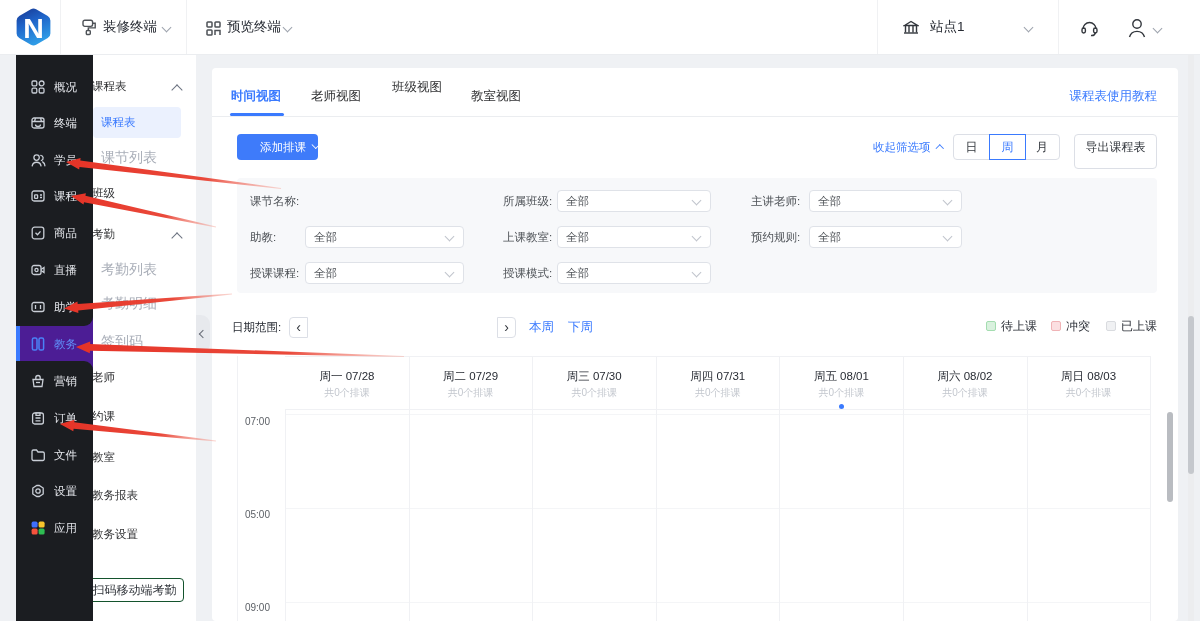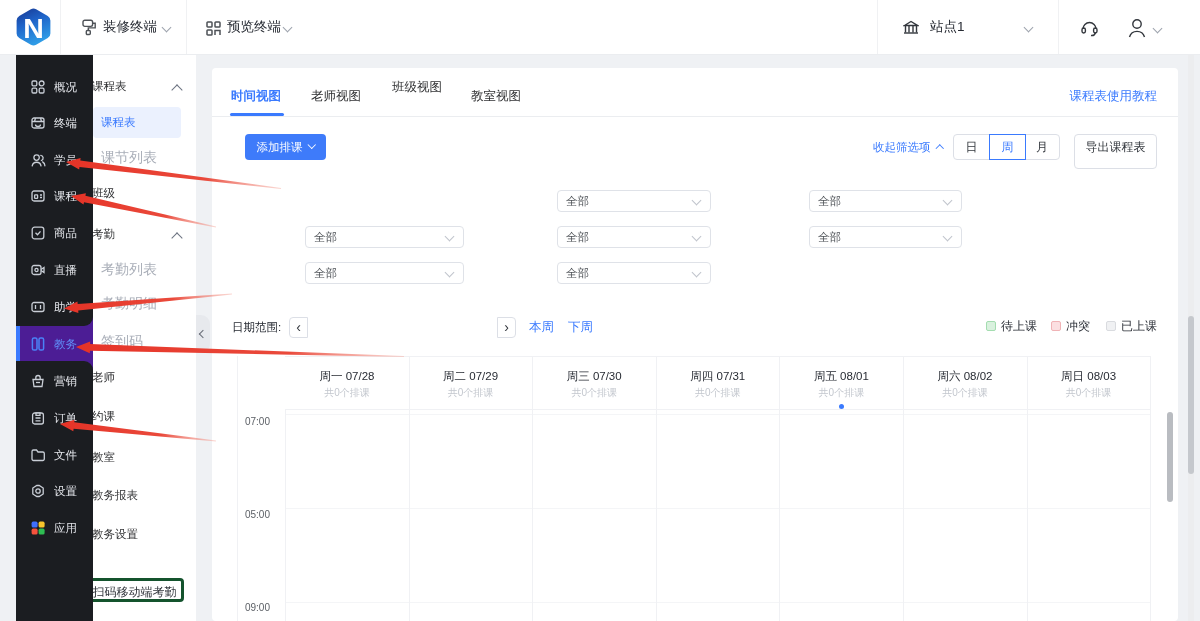--- a/index.html
+++ b/index.html
@@ -27,21 +27,21 @@
 .s-act span{position:absolute;left:8px;top:0;line-height:31px;font-size:11.5px;color:#3a7afe}
 .gchev{position:absolute;width:8px;height:8px;border-right:1.3px solid #6b7280;border-bottom:1.3px solid #6b7280;transform:rotate(-135deg)}
 #handle{position:absolute;left:196px;top:315px;width:14px;height:38px;background:#e7e9ed;border-radius:0 9px 9px 0;z-index:2}
 #handle:after{content:"";position:absolute;left:4px;top:16px;width:5px;height:5px;border-left:1.2px solid #676c76;border-bottom:1.2px solid #676c76;transform:rotate(45deg)}
 
 #card{position:absolute;left:212px;top:68px;width:966px;height:553px;background:#fff;border-radius:4px;z-index:1}
 .tab{position:absolute;top:22px;font-size:12.5px;color:#303133}
 .blue{color:#3a7afe}
 #tabline{position:absolute;left:18px;top:45px;width:54px;height:3px;background:#3a7afe;border-radius:2px}
 #tabborder{position:absolute;left:0;top:48px;width:966px;height:1px;background:#ebedf0}
-#addbtn{position:absolute;left:33px;top:66px;width:81px;height:26px;background:#3e7bfa;border-radius:4px;color:#fff;font-size:11.5px;text-align:center;line-height:26px}
+#addbtn{position:absolute;left:25px;top:66px;width:81px;height:26px;background:#3e7bfa;border-radius:4px;color:#fff;font-size:11.5px;text-align:right;line-height:26px}
 .obtn{position:absolute;top:66px;height:35px;border:1px solid #dcdfe6;border-radius:4px;background:#fff;font-size:12px;color:#33373d;text-align:center;line-height:24px}
 .seg{position:absolute;top:66px;width:37px;height:26px;border:1px solid #dcdfe6;background:#fff;font-size:12px;color:#33373d;text-align:center;line-height:24px}
 
 #filter{position:absolute;left:25px;top:110px;width:920px;height:115px;background:#f7f8fa;border-radius:4px}
 .flabel{position:absolute;font-size:11.5px;color:#4e5257;line-height:22px}
 .finput{position:absolute;height:22px;background:#fff;border:1px solid #dfe2e8;border-radius:4px;font-size:11.5px;color:#4e5257;line-height:20px}
 .finput .ph{color:#c0c4cc;font-size:11px}
 .finput span{position:absolute;left:8px;top:0;line-height:20px}
 .schev{position:absolute;width:7px;height:7px;border-right:1.2px solid #c0c4cc;border-bottom:1.2px solid #c0c4cc;transform:rotate(45deg);top:6px}
 
@@ -225,39 +225,49 @@
   <div class="s-group" style="top:172px">考勤</div>
     <div class="gchev" style="left:96px;top:179px"></div>
   <div class="s-sub" style="top:206px">考勤列表</div>
   <div class="s-sub" style="top:240px">考勤明细</div>
   <div class="s-sub" style="top:278px">签到码</div>
   <div class="s-top" style="top:315px">老师</div>
   <div class="s-top" style="top:354px">约课</div>
   <div class="s-top" style="top:395px">教室</div>
   <div class="s-top" style="top:433px">教务报表</div>
   <div class="s-top" style="top:472px">教务设置</div>
-  <div style="position:absolute;left:8px;top:523px;width:99px;height:24px;border:3px solid #14532d;border-radius:4px;font-size:12px;color:#33373d;text-align:center;line-height:22px">扫码移动端考勤</div>
+  <div style="position:absolute;left:8px;top:523px;width:99px;height:24px;border:1px solid #14532d;border-radius:4px;font-size:12px;color:#33373d;text-align:center;line-height:22px">扫码移动端考勤</div>
 </div>
 <div id="handle"></div>
 <div id="card">
   <div class="tab" style="left:19px;top:20px;color:#3a7afe;font-weight:bold">时间视图</div>
   <div class="tab" style="left:99px;top:20px">老师视图</div>
   <div class="tab" style="left:180px;top:11px">班级视图</div>
   <div class="tab" style="left:259px;top:20px">教室视图</div>
   <div class="tab blue" style="right:21px;top:20px;font-size:12.5px">课程表使用教程</div>
   <div id="tabline"></div>
   <div id="tabborder"></div>
   <div id="addbtn">添加排课&nbsp; <span style="display:inline-block;width:5.5px;height:5.5px;border-right:1.2px solid #fff;border-bottom:1.2px solid #fff;transform:rotate(45deg) translate(-3px,-3px)"></span></div>
   <div class="blue" style="position:absolute;left:661px;top:72px;font-size:11.5px">收起筛选项</div>
     <span style="position:absolute;left:725px;top:77.5px;width:5.5px;height:5.5px;border-right:1.2px solid #3a7afe;border-bottom:1.2px solid #3a7afe;transform:rotate(-135deg)"></span>
   <div class="seg" style="left:741px;border-radius:4px 0 0 4px">日</div>
   <div class="seg" style="left:777px;border-color:#3a7afe;color:#3a7afe;z-index:2">周</div>
   <div class="seg" style="left:813px;width:36px;border-radius:0 4px 4px 0;margin-left:-1px">月</div>
   <div class="obtn" style="left:862px;width:83px">导出课程表</div>
 
+  <div id="filter">
+    <div class="flabel" style="left:13px;top:11.5px">课节名称:</div>
+    <div class="flabel" style="left:13px;top:48px">助教:</div>
+    <div class="flabel" style="left:13px;top:83.5px">授课课程:</div>
+    <div class="flabel" style="left:266px;top:11.5px">所属班级:</div>
+    <div class="flabel" style="left:266px;top:48px">上课教室:</div>
+    <div class="flabel" style="left:514px;top:11.5px">主讲老师:</div>
+    <div class="flabel" style="left:514px;top:48px">预约规则:</div>
+    <div class="flabel" style="left:266px;top:83.5px">授课模式:</div>
+  </div>
   <div class="finput" style="left:345px;top:121.5px;width:154px">
       <span>全部</span>
       <i class="schev" style="right:10px"></i>
     </div>
   <div class="finput" style="left:597px;top:121.5px;width:153px">
       <span>全部</span>
       <i class="schev" style="right:10px"></i>
     </div>
   <div class="finput" style="left:93px;top:158px;width:159px">
       <span>全部</span>

